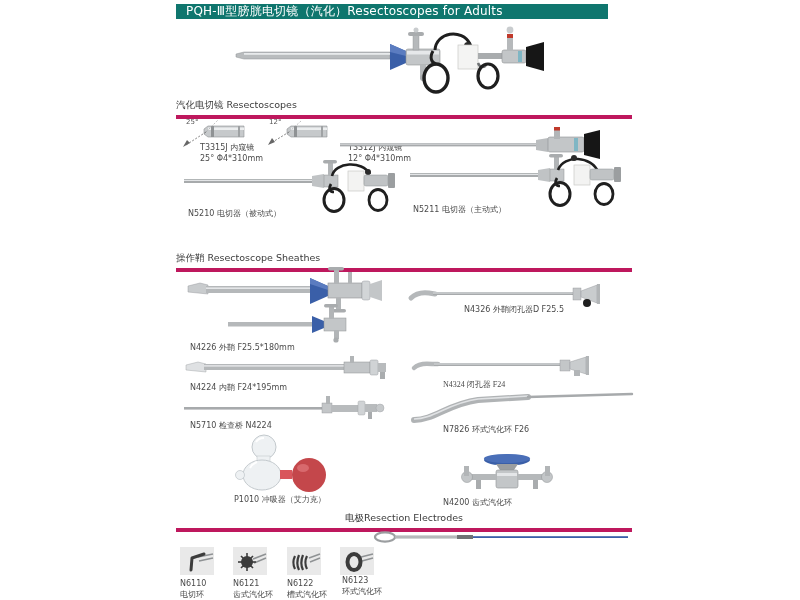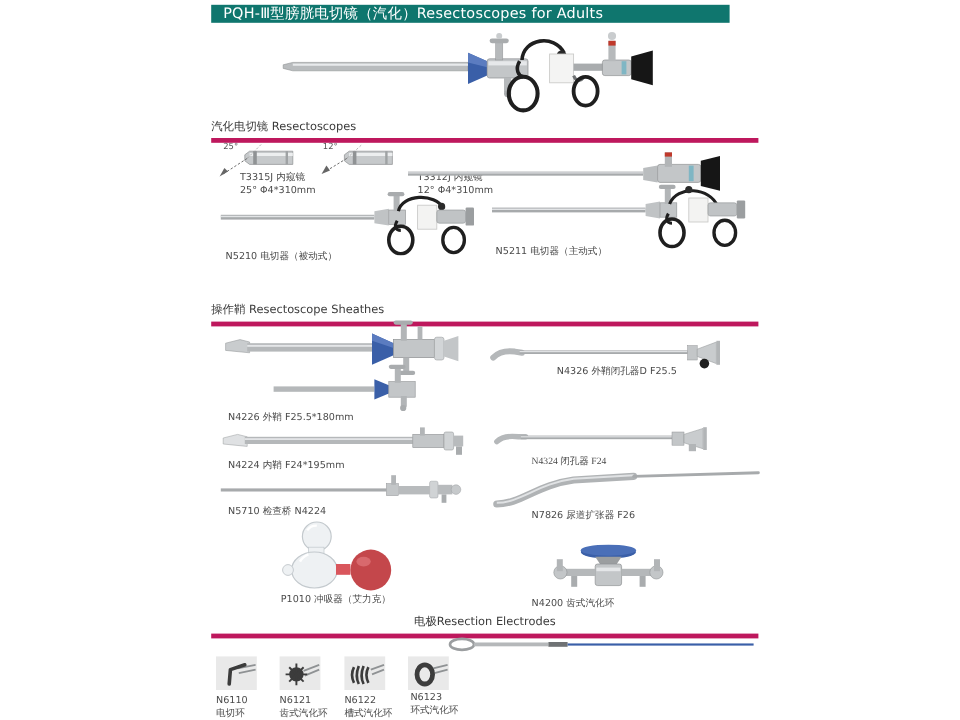--- a/index.html
+++ b/index.html
@@ -221,21 +221,21 @@
 </div>
 <div class="abs label" style="left:443px; top:379px;font-family:Liberation Serif, serif;">N4324 闭孔器 F24</div>
 
 <div class="abs" style="left:408px; top:390px;">
   <svg viewBox="0 0 230 36" width="230" height="36">
     <path d="M6,30 C26,30 40,14 70,10 L120,7" fill="none" stroke="#b0b3b5" stroke-width="6" stroke-linecap="round"></path>
     <path d="M6,29 C26,29 40,13 70,9 L120,6" fill="none" stroke="#e0e2e4" stroke-width="1.6"></path>
     <path d="M120,7 L224,4" fill="none" stroke="#a7aaac" stroke-width="2.4" stroke-linecap="round"></path>
   </svg>
 </div>
-<div class="abs label" style="left:443px; top:424px;">N7826 尿道扩张器 F26</div>
+<div class="abs label" style="left:443px; top:424px;">N7826 环式汽化环 F26</div>
 
 <div class="abs" style="left:228px; top:433px;">
   <svg viewBox="0 0 110 62" width="110" height="62">
     <circle cx="36" cy="14" r="12" fill="#eef1f3" stroke="#c3c9cd" stroke-width="1"></circle>
     <path d="M28,9 a9,9 0 0 1 8,-4" fill="none" stroke="#ffffff" stroke-width="2"></path>
     <rect x="29" y="23" width="13" height="6" fill="#eef1f3" stroke="#c3c9cd" stroke-width="0.6"></rect>
     <ellipse cx="34" cy="42" rx="19" ry="15" fill="#eef1f3" stroke="#c3c9cd" stroke-width="1"></ellipse>
     <path d="M22,35 a14,12 0 0 1 7,-6" fill="none" stroke="#ffffff" stroke-width="2"></path>
     <circle cx="12" cy="42" r="4.5" fill="#eef1f3" stroke="#c3c9cd" stroke-width="0.8"></circle>
     <rect x="52" y="37" width="12" height="9" fill="#d9565c"></rect>

